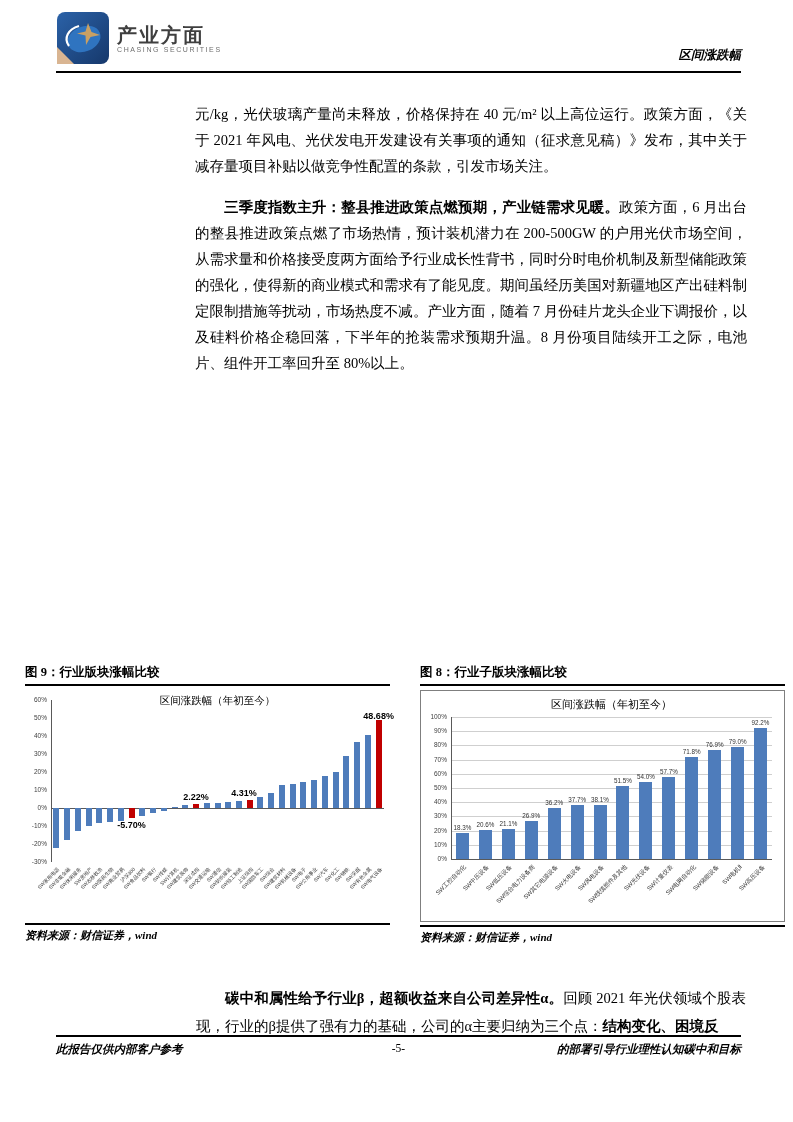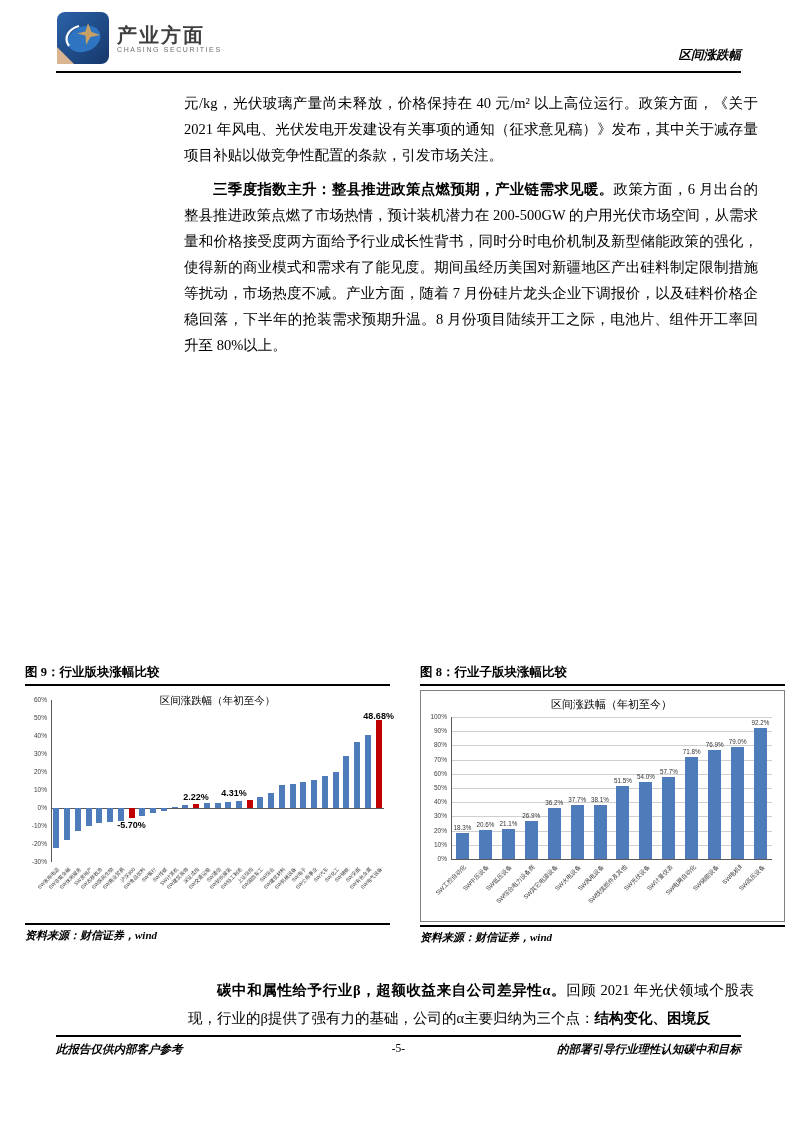--- a/index.html
+++ b/index.html
@@ -8,25 +8,25 @@
   
   .logo{position:absolute;left:57px;top:12px;display:flex;align-items:center;gap:8px;}
   .brand-cn{font-size:20px;font-weight:bold;color:#3f3f3f;letter-spacing:2px;line-height:22px;
             font-family:"Liberation Sans","DejaVu Sans",sans-serif;}
   .brand-en{font-size:7px;color:#6e6e6e;letter-spacing:1.6px;
             font-family:"Liberation Sans","DejaVu Sans",sans-serif;}
   .report-type{position:absolute;right:52px;top:47px;font-size:12.5px;font-weight:bold;font-style:italic;}
   .header-rule{position:absolute;left:56px;top:71px;width:685px;height:2px;background:#000;}
   
   .body1{position:absolute;left:180px;top:86px;width:582px;font-size:14.5px;line-height:26px;text-align:justify;}
-  .body1 p{margin:4px;}
+  .body1 p{margin:15px;}
   .body1 p.ind{text-indent:2em;margin-top:8px;}
   .lead{font-weight:bold;}
   .body2{position:absolute;left:180px;top:968px;width:582px;font-size:14.5px;line-height:28px;text-align:justify;}
-  .body2 p{margin:8px;text-indent:2em;}
+  .body2 p{margin:16px;text-indent:2em;}
   
   .figs{position:absolute;left:25px;top:664px;width:760px;}
   .fig-col{position:absolute;top:0;width:365px;}
   .fig-col.c1{left:0;}
   .fig-col.c2{left:395px;}
   .fig-header{font-size:12.5px;font-weight:bold;padding-bottom:3px;border-bottom:2px solid #000;}
   .fig-chart{position:relative;height:230px;margin-top:4px;
              font-family:"Liberation Sans","DejaVu Sans",sans-serif;}
   .fig-chart.boxed{border:1px solid #7f7f7f;}
   .fig-source{border-top:2px solid #000;margin-top:3px;padding-top:3px;
@@ -157,21 +157,21 @@
           <div class="bar" style="left: 318.403px; top: 65.8px; width: 6px; height: 52.2px; background: rgb(78, 124, 187);"></div>
           <div class="xlab" style="left: 257.403px; width: 64px; top: 176px; font-size: 5px;">SW钢铁</div>
           <div class="bar" style="left: 329.145px; top: 52.3px; width: 6px; height: 65.7px; background: rgb(78, 124, 187);"></div>
           <div class="xlab" style="left: 268.145px; width: 64px; top: 176px; font-size: 5px;">SW采掘</div>
           <div class="bar" style="left: 339.887px; top: 45.1px; width: 6px; height: 72.9px; background: rgb(78, 124, 187);"></div>
           <div class="xlab" style="left: 278.887px; width: 64px; top: 176px; font-size: 5px;">SW有色金属</div>
           <div class="bar" style="left: 350.629px; top: 30.376px; width: 6px; height: 87.624px; background: rgb(192, 0, 0);"></div>
           <div class="xlab" style="left: 289.629px; width: 64px; top: 176px; font-size: 5px;">SW电气设备</div>
           <div class="vlabel" style="left: 81.5645px; width: 50px; top: 130.26px;">-5.70%</div>
           <div class="vlabel" style="left: 146.016px; width: 50px; top: 102.004px;">2.22%</div>
-          <div class="vlabel" style="left: 184px; width: 50px; top: 98.242px;">4.31%</div>
+          <div class="vlabel" style="left: 194px; width: 50px; top: 98.242px;">4.31%</div>
           <div class="vlabel" style="left: 328.629px; width: 50px; top: 21px;">48.68%</div>
         </div>
       <div class="fig-source">资料来源：财信证券，wind</div>
     </div>
     <div class="fig-col c2">
       <div class="fig-header">图 8：行业子版块涨幅比较</div>
       <div class="fig-chart boxed" id="chart3">
         <div class="chart-title t3">区间涨跌幅（年初至今）</div>
       <div class="ytick" style="left: 0px; width: 26px; top: 22px;">100%</div>
           <div class="grid" style="left: 30px; width: 321px; top: 26px;"></div>

